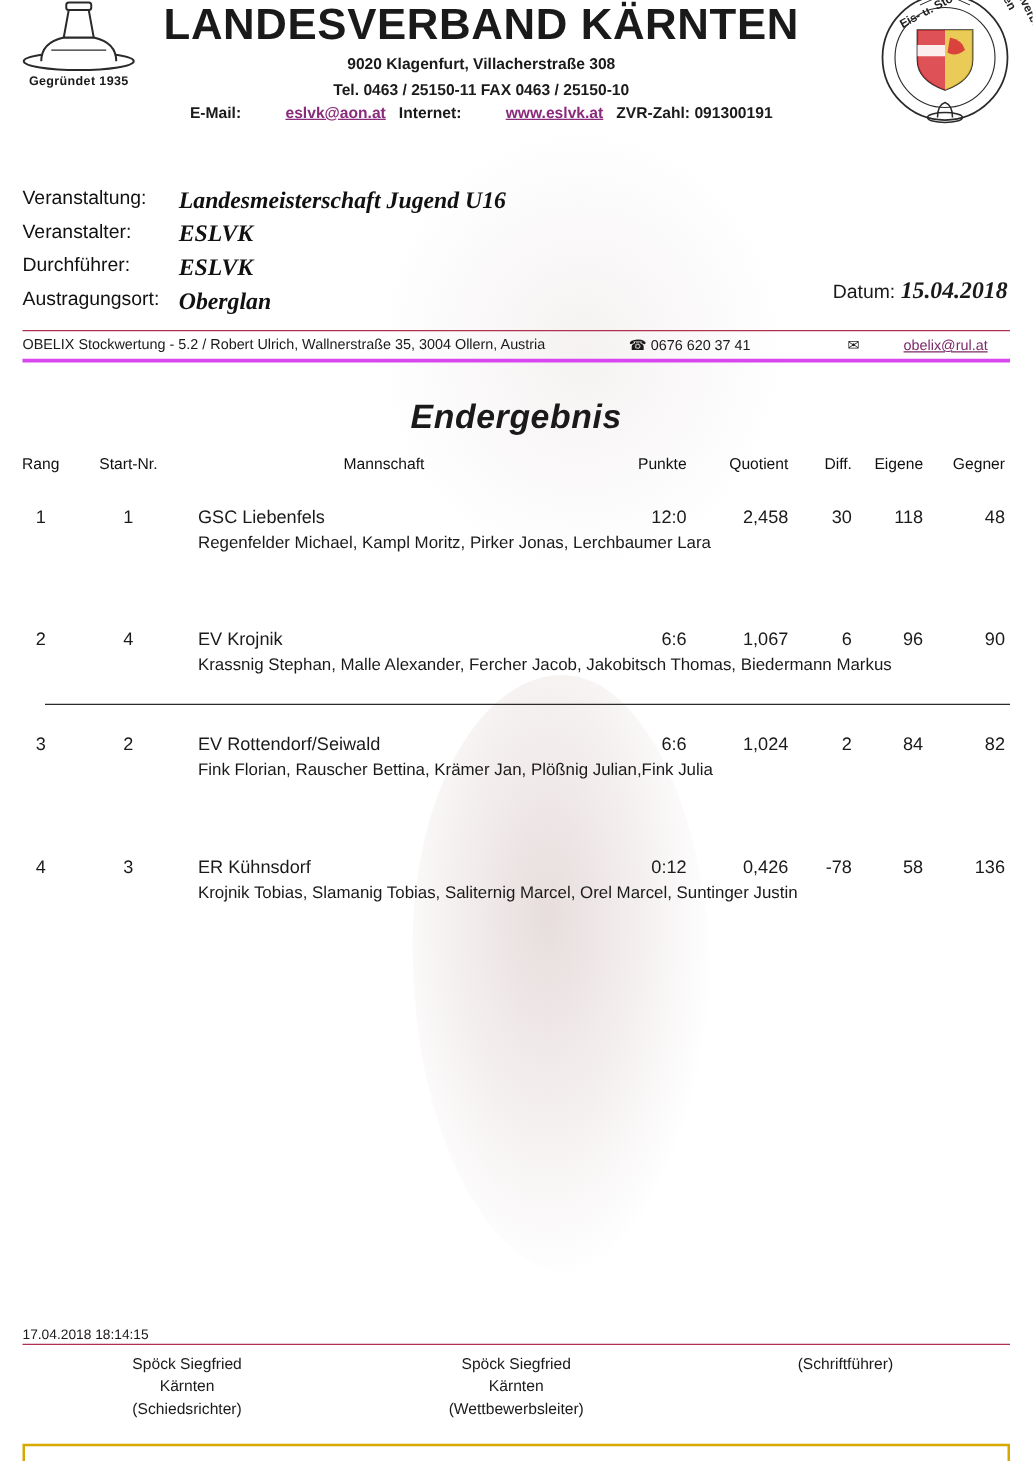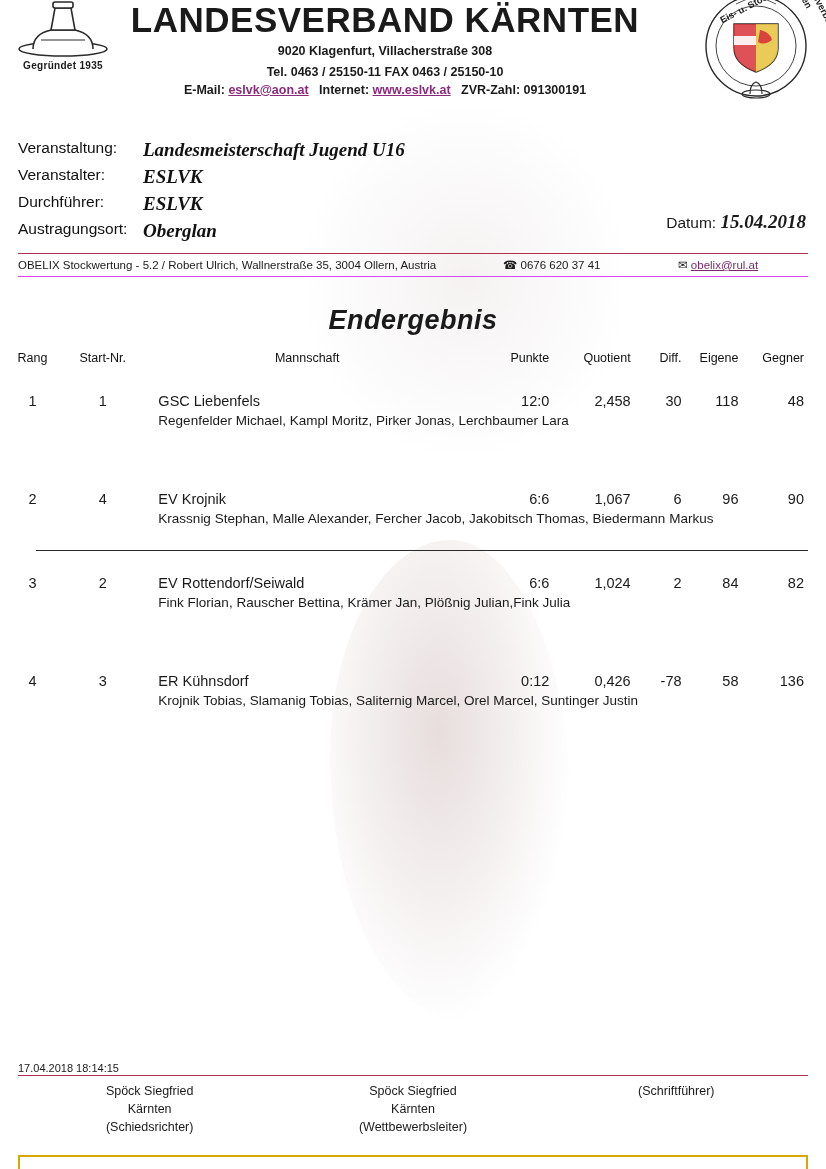--- a/index.html
+++ b/index.html
@@ -79,38 +79,38 @@
     font-size: 12.5px;
     font-weight: bold;
     margin-top: 4px;
     line-height: 1.35;
   }
   .mail-line {
     font-size: 12.5px;
     font-weight: bold;
     margin-top: 2px;
   }
-  .link { color: #8a2a7a; text-decoration: underline; }
+  .link { color: #8a2a7a; text-decoration: underline; margin-left: 32px; }
 
   .logo-right {
     position: absolute;
     right: 10px; top: -6px;
     width: 120px; height: 118px;
   }
   .crest-text {
     position: absolute;
     font-size: 9.5px;
     font-weight: bold;
     color: #222;
   }
 
   
   .event-block {
     position: relative;
-    margin-top: 29px;
+    margin-top: 40px;
     padding-left: 18px;
     height: 110px;
   }
   .ev-row { height: 27px; display: flex; align-items: flex-start; }
   .ev-label {
     width: 125px;
     font-size: 15.5px;
     color: #111;
   }
   .ev-value {
@@ -131,21 +131,21 @@
     font-style: italic;
     font-weight: bold;
     font-size: 19px;
   }
 
   
   .obelix-bar {
     position: relative;
     margin: 4px 18px 0 18px;
     border-top: 1px solid #b03050;
-    border-bottom: 1px solid #d946ef;
+    border-bottom: 3px solid #d946ef;
     height: 22px;
     display: flex;
     align-items: center;
     font-size: 11.5px;
   }
   .obelix-left { flex: 1; }
   .obelix-phone { width: 175px; text-align: left; }
   .obelix-mail { width: 130px; text-align: left; }
   .obelix-mail .link { color: #7a2a6a; }
 

